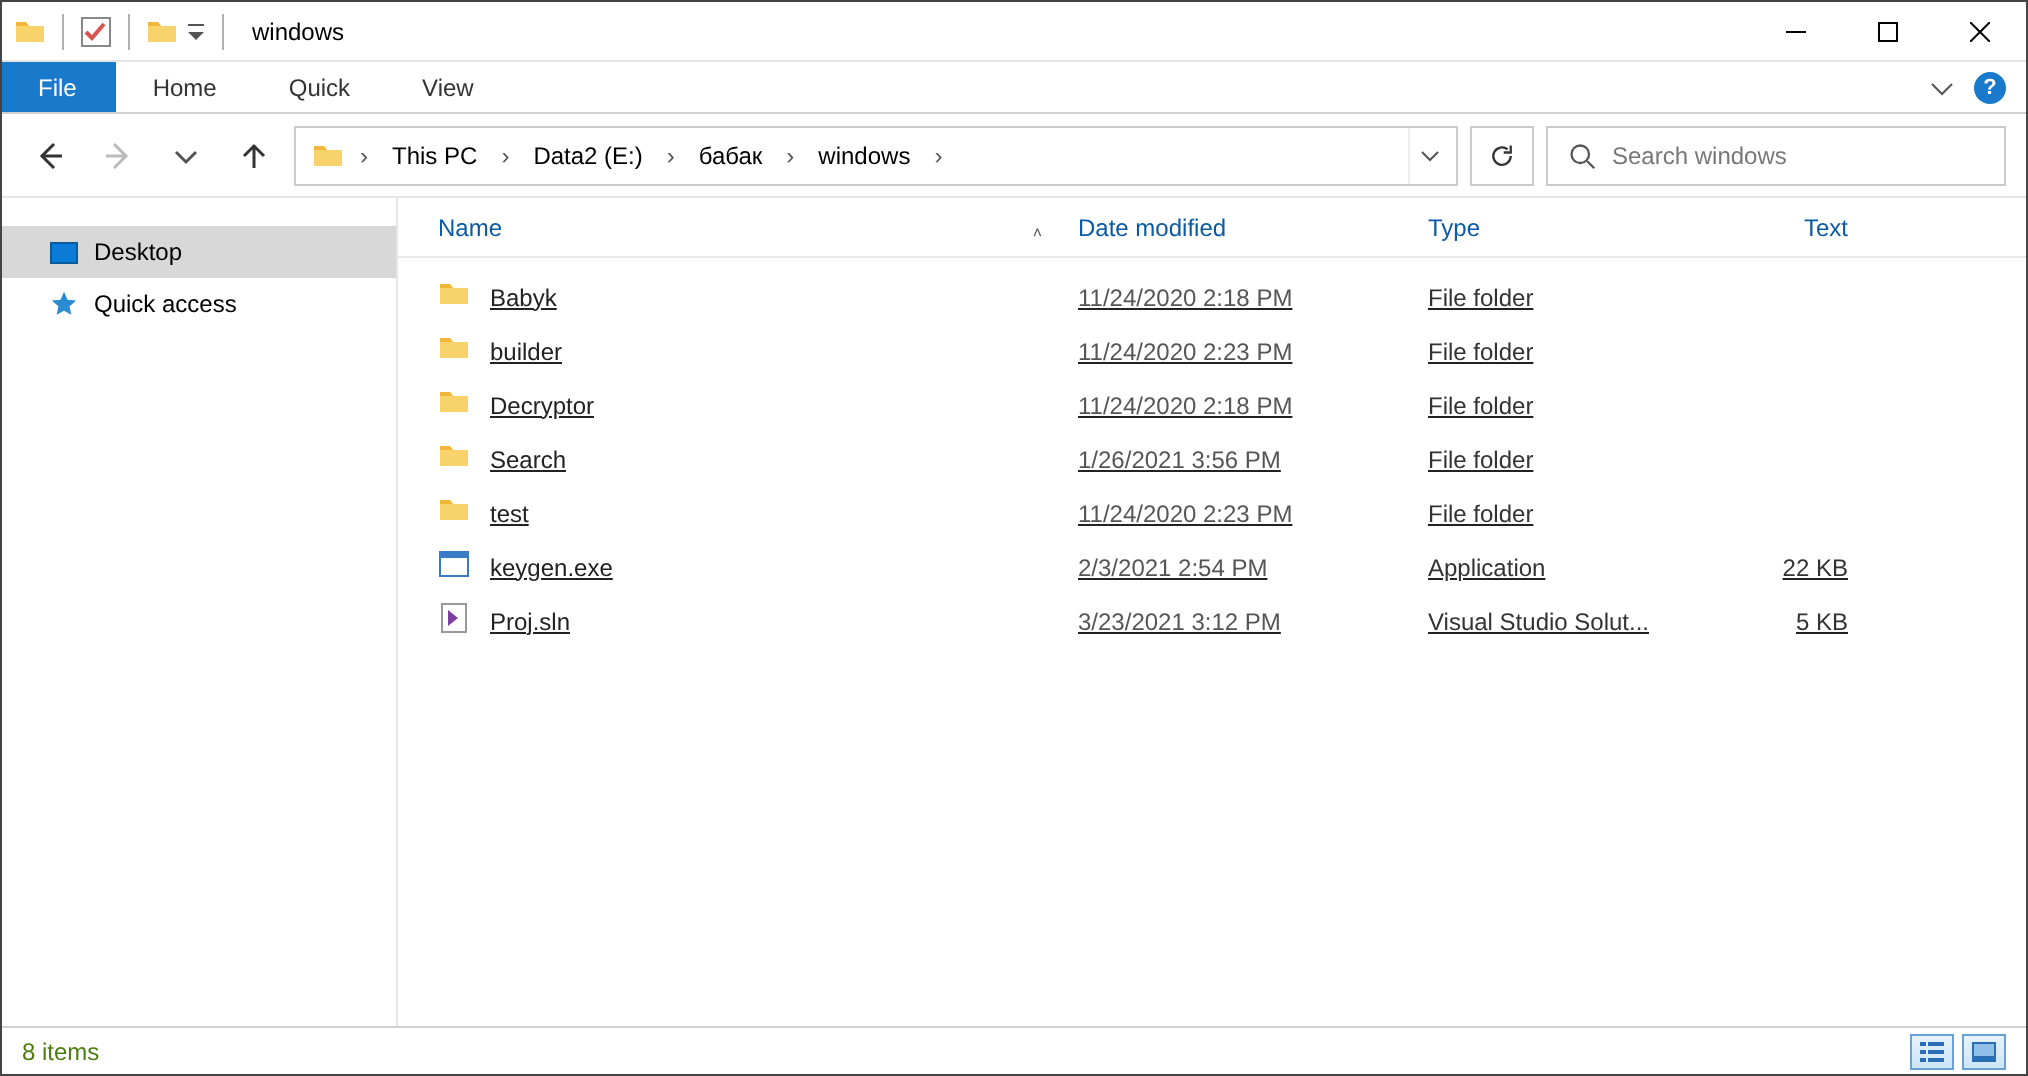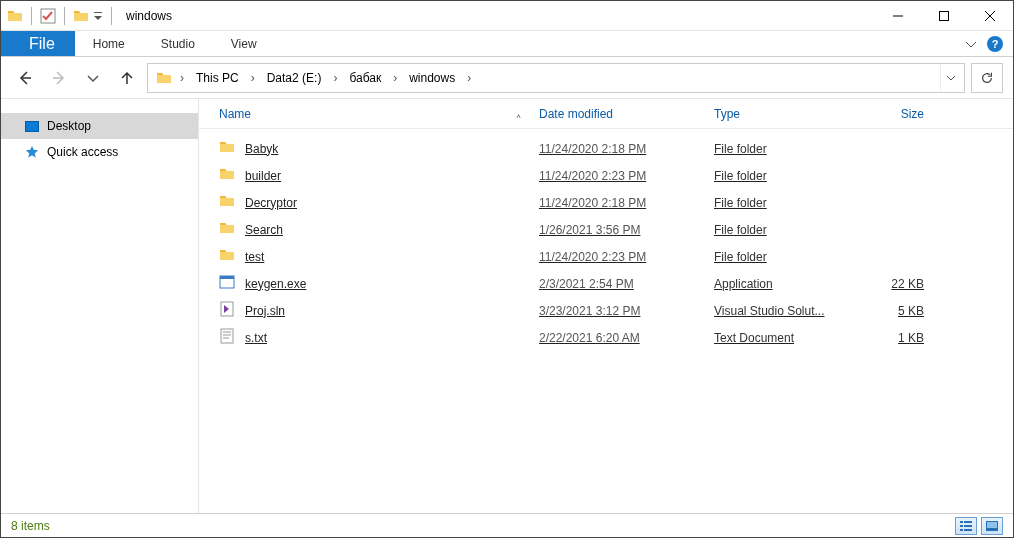--- a/index.html
+++ b/index.html
@@ -53,22 +53,22 @@
     height:26px;
     display:flex;
     align-items:stretch;
     border-bottom:1px solid #d0d0d0;
   }
   .file-tab {
     background:#1979ca;
     color:#fff;
     display:flex;
     align-items:center;
-    padding:0 20px 0 28px;
-    font-size:16px;
+    padding:0 20px 0 18px;
+    font-size:12px;
   }
   .r-tab {
     display:flex;
     align-items:center;
     padding:0 18px;
     font-size:12px;
     color:#333;
   }
   .ribbon-right {
     margin-left:auto;
@@ -228,21 +228,21 @@
         <svg viewBox="0 0 10 10">
           <path d="M0 0l10 10M10 0L0 10" stroke="#000"></path>
         </svg>
       </div>
   </div>
 </div>
 
 <div class="ribbon-row">
   <div class="file-tab">File</div>
   <div class="r-tab">Home</div>
-  <div class="r-tab">Studio</div>
+  <div class="r-tab">Quick</div>
   <div class="r-tab">View</div>
   <div class="ribbon-right">
     <svg width="12" height="12" viewBox="0 0 12 12">
         <path d="M1 4l5 5 5-5" fill="none" stroke="#555"></path>
       </svg>
     <div class="help-circle">?</div>
   </div>
 </div>
 
 <div class="navrow">
@@ -292,20 +292,27 @@
     </div>
   </div>
 
   <div class="refresh-box">
     <svg width="14" height="14" viewBox="0 0 16 16">
         <path d="M13 8a5 5 0 1 1-1.8-3.8" fill="none" stroke="#333" stroke-width="1.3"></path>
         <path d="M13 2v4h-4" fill="none" stroke="#333" stroke-width="1.3"></path>
       </svg>
   </div>
 
+  <div class="search-box">
+    <svg width="14" height="14" viewBox="0 0 16 16">
+        <circle cx="7" cy="7" r="5" fill="none" stroke="#555" stroke-width="1.3"></circle>
+        <path d="M11 11l4 4" stroke="#555" stroke-width="1.3"></path>
+      </svg>
+    <span class="placeholder">Search windows</span>
+  </div>
 </div>
 
 <div class="body-split">
   <div class="sidebar">
     <div class="side-item selected">
       <span class="desk"></span>
       <span>Desktop</span>
     </div>
     <div class="side-item">
       <svg class="star" viewBox="0 0 16 16">
@@ -316,21 +323,21 @@
   </div>
 
   <div class="listpane">
     <div class="columns">
       <div class="col-name">
         <span>Name</span>
         <span class="sort-caret">˄</span>
       </div>
       <div class="col-date">Date modified</div>
       <div class="col-type">Type</div>
-      <div class="col-size">Size</div>
+      <div class="col-size">Text</div>
     </div>
     <div class="rows" id="rows">
         <div class="row">
           <div class="c-name">
             <span><svg class="ficon" viewBox="0 0 16 16">
                 <path fill="#f8d26b" d="M1 3h5l1.5 2H15v8H1z"></path>
                 <path fill="#f1b63a" d="M1 3h5l1.5 2H1z"></path>
               </svg></span>
             <span>Babyk</span>
           </div>
@@ -402,32 +409,20 @@
           <div class="c-name">
             <span><svg class="ficon" viewBox="0 0 16 16">
                 <rect x="2" y="1" width="12" height="14" fill="#fff" stroke="#999"></rect>
                 <path d="M5 4l5 4-5 4z" fill="#7b3fa0"></path>
               </svg></span>
             <span>Proj.sln</span>
           </div>
           <div class="c-date">3/23/2021 3:12 PM</div>
           <div class="c-type">Visual Studio Solut...</div>
           <div class="c-size">5 KB</div>
-        </div>
-        <div class="row">
-          <div class="c-name">
-            <span><svg class="ficon" viewBox="0 0 16 16">
-                <rect x="2" y="1" width="12" height="14" fill="#fff" stroke="#999"></rect>
-                <path d="M4 4h8M4 7h8M4 10h6" stroke="#999"></path>
-              </svg></span>
-            <span>s.txt</span>
-          </div>
-          <div class="c-date">2/22/2021 6:20 AM</div>
-          <div class="c-type">Text Document</div>
-          <div class="c-size">1 KB</div>
         </div>
       </div>
   </div>
 </div>
 
 <div class="status">
   <span>8 items</span>
   <div class="status-right">
     <div class="view-btn">
       <svg width="12" height="10" viewBox="0 0 12 10">

